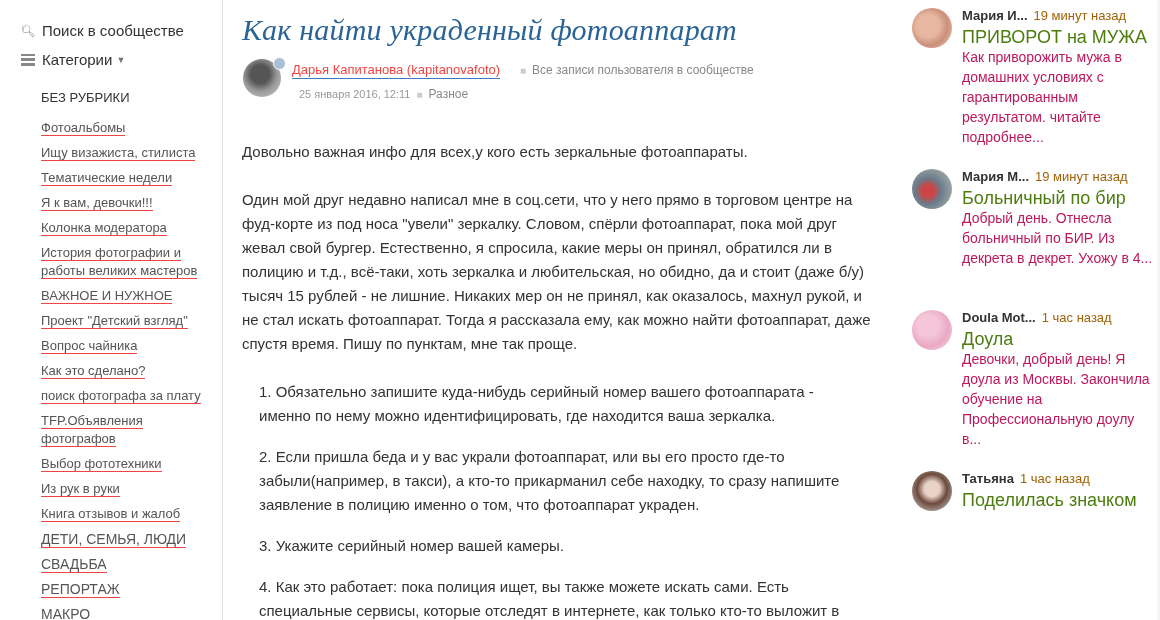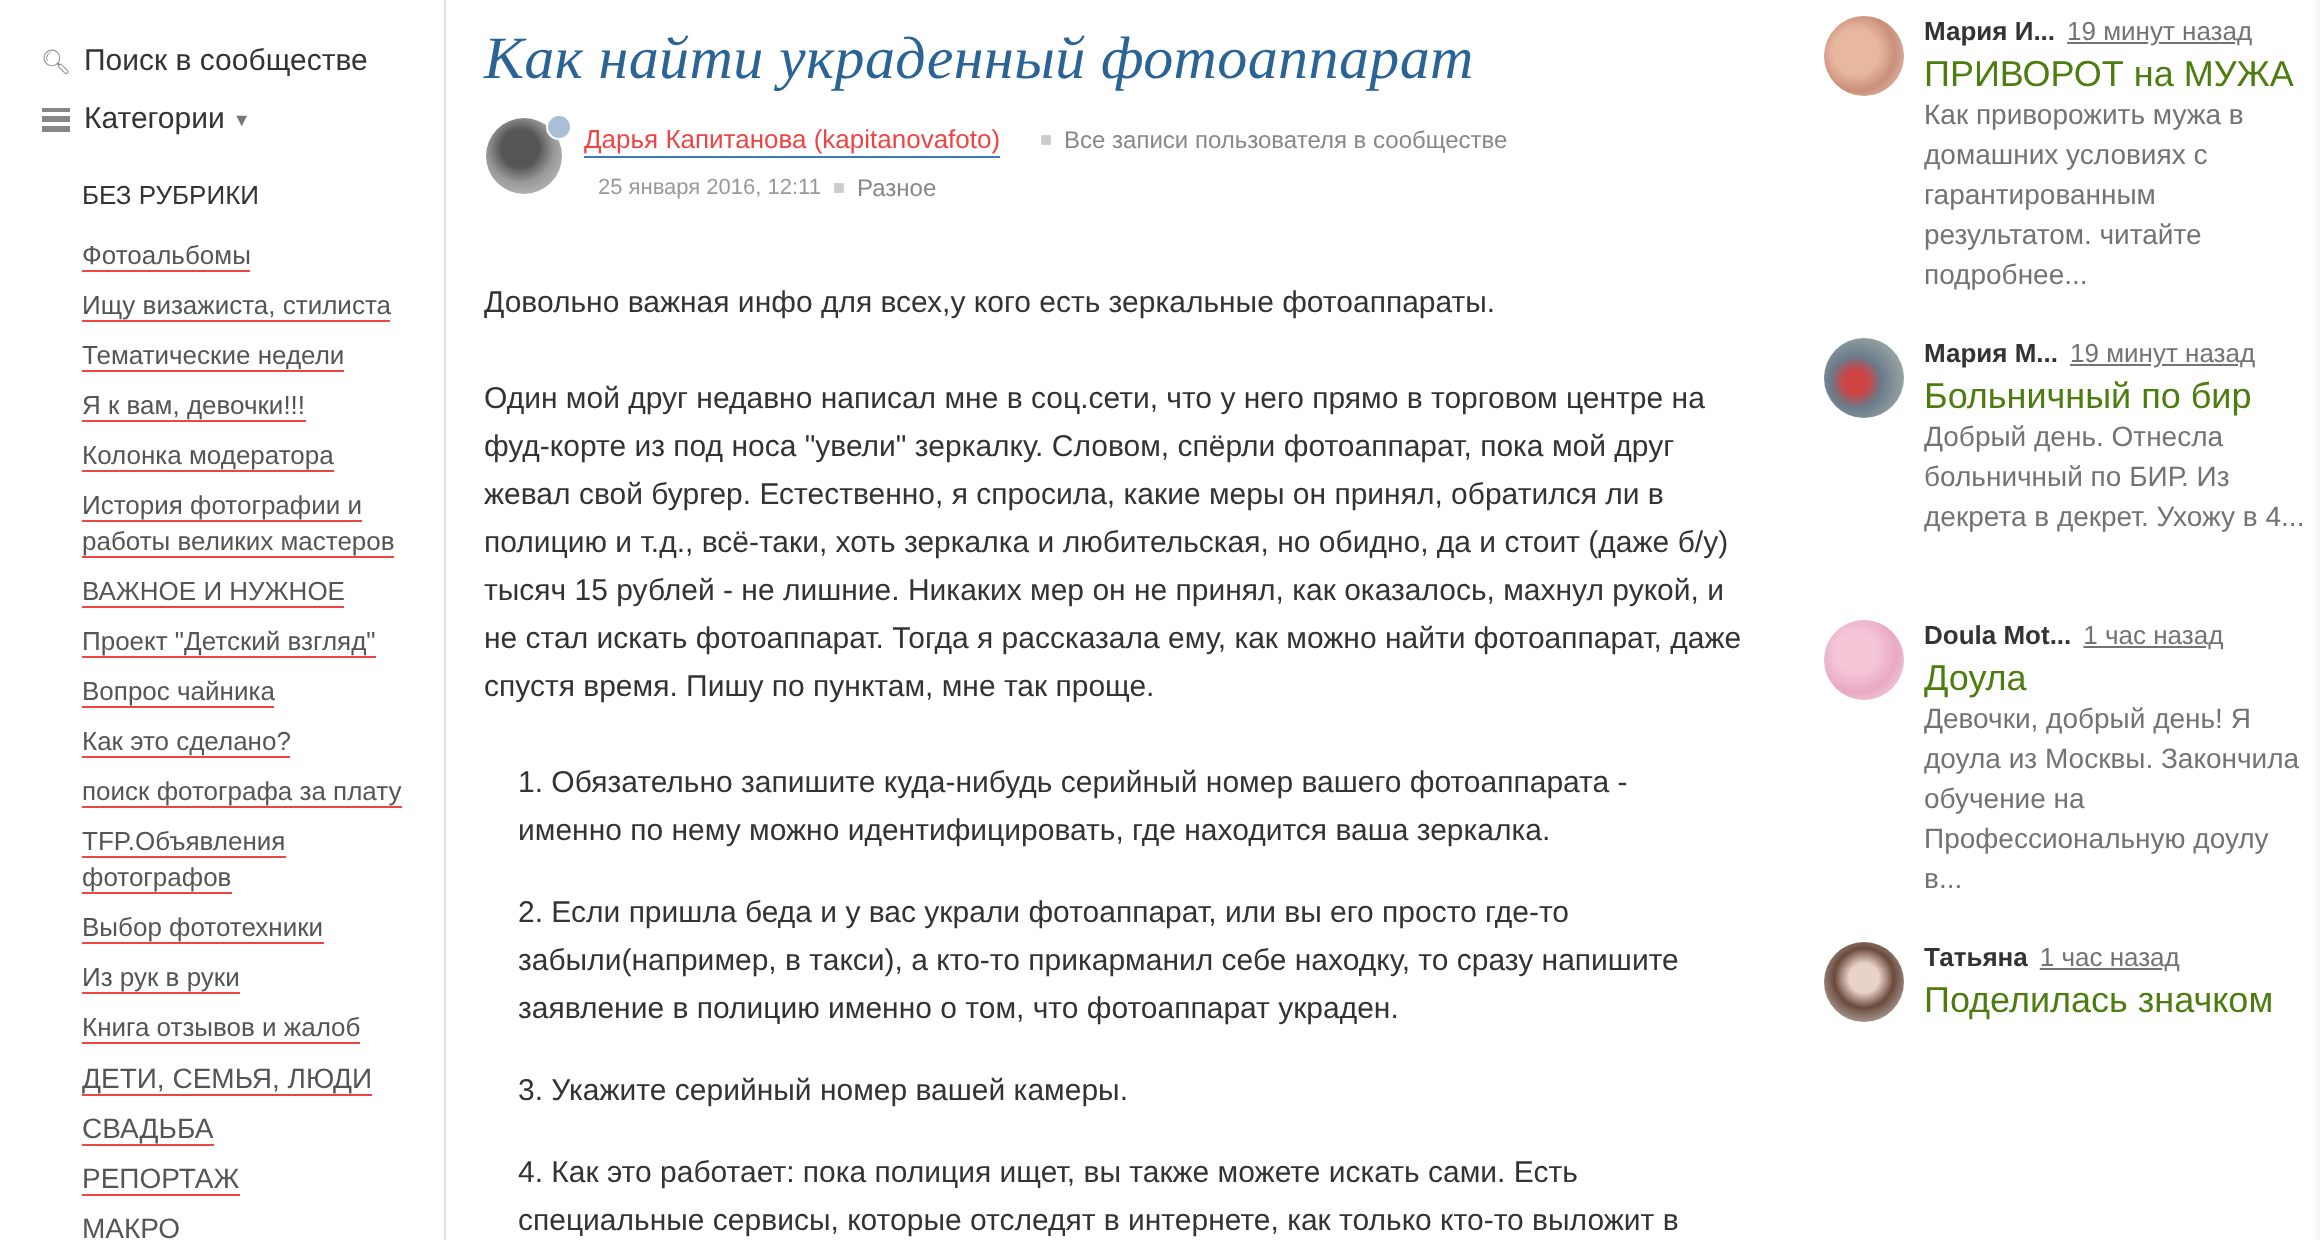--- a/index.html
+++ b/index.html
@@ -33,23 +33,23 @@
   .body-text { position: absolute; left: 0; top: 140px; width: 640px; font-size: 15px; line-height: 24px; color: #333; }
   .body-text p { margin: 0 0 24px 0; }
   .body-text p.tight { margin: 17px; }
   
   .feed { position: absolute; left: 912px; top: 0; width: 248px; }
   .feed-item { position: absolute; left: 0; width: 245px; }
   .fav { position: absolute; left: 0; top: 0; width: 40px; height: 40px; border-radius: 50%; }
   .fbody { position: absolute; left: 50px; top: 0; width: 192px; }
   .fhead { font-size: 13px; line-height: 16px; white-space: nowrap; }
   .fname { color: #333; font-weight: bold; }
-  .ftime { color: #737373; margin-left: 6px; text-decoration: underline; }
+  .ftime { color: #a16207; margin-left: 6px; }
   .ftitle { font-size: 18px; color: #4d7c0f; line-height: 20px; margin-top: 3px; font-weight: normal; }
-  .ftext { font-size: 14px; color: #737373; line-height: 20px; }
+  .ftext { font-size: 14px; color: #be185d; line-height: 20px; }
   .scroll-edge { position:absolute; right:0; top:0; width:4px; height:620px; background: linear-gradient(to right, #fff, #f2f2f2); }
 </style>
 </head>
 <body>
 
 <div class="sidebar">
   <div class="side-row search">
     <span class="ico">🔍︎</span>
     <span>Поиск в сообществе</span>
   </div>

